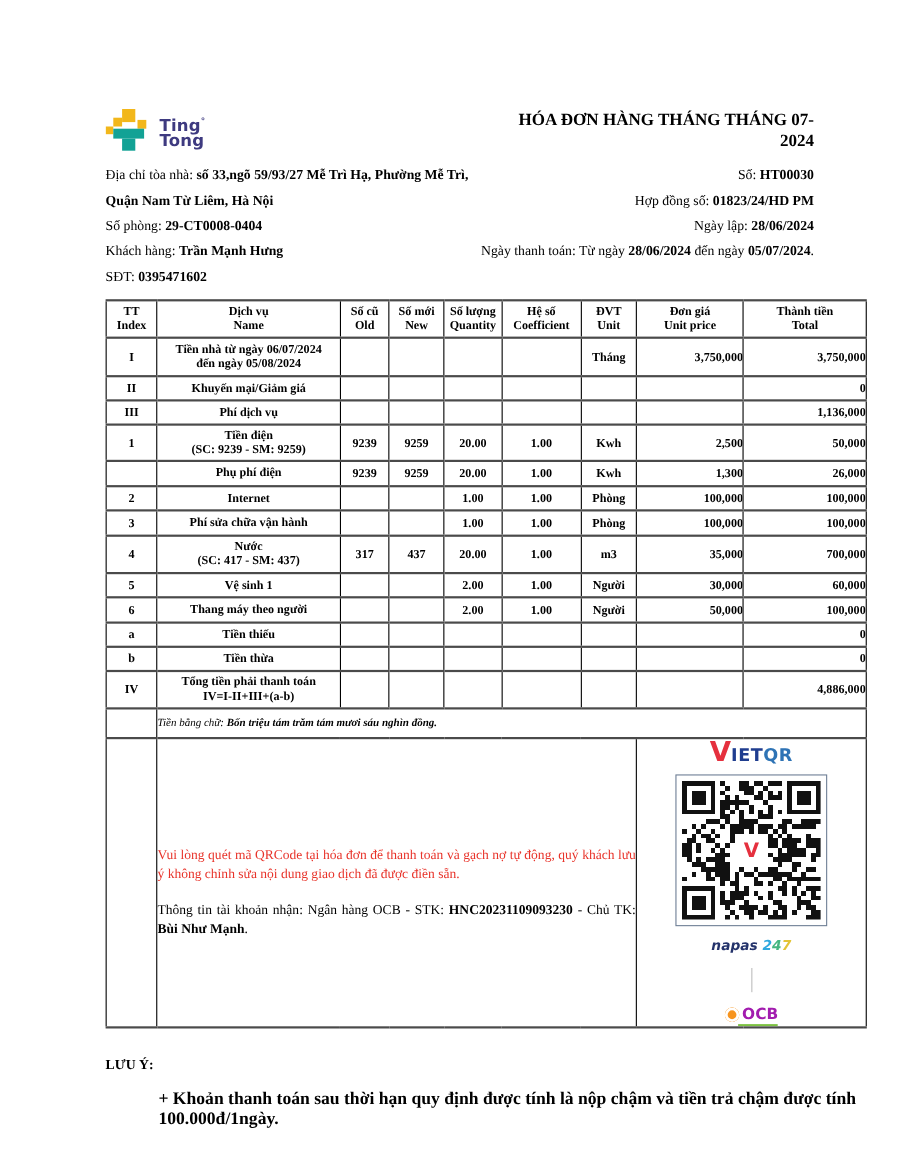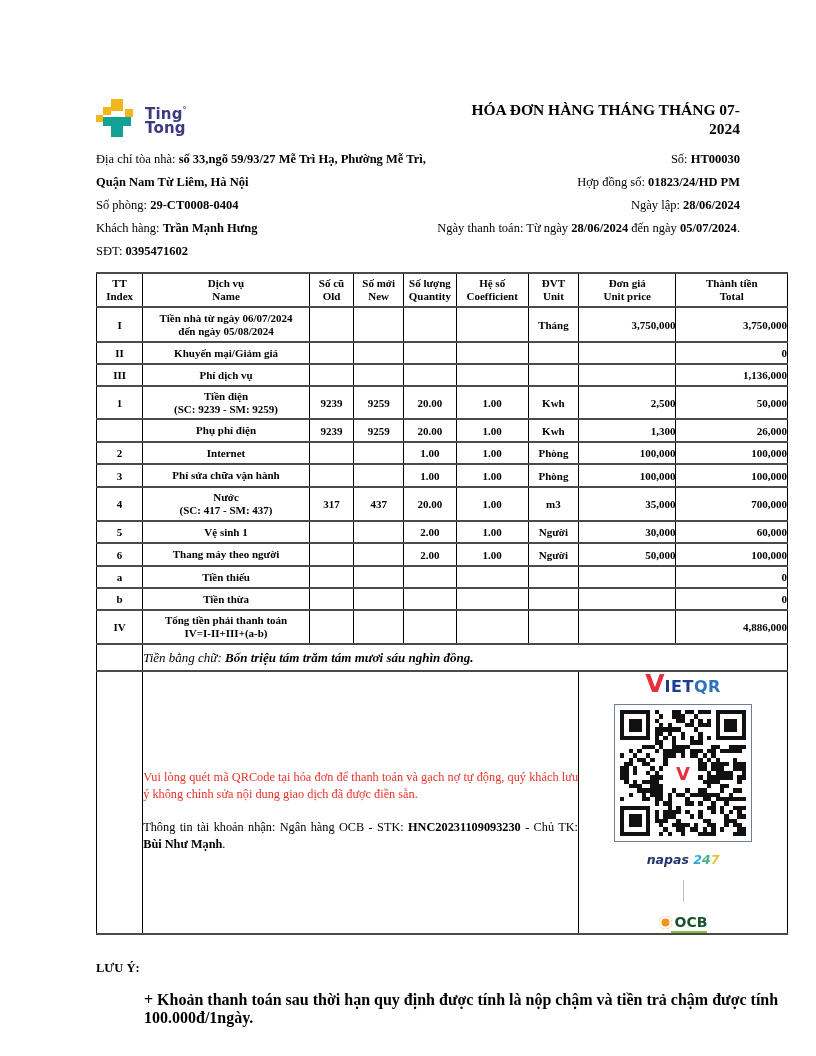--- a/index.html
+++ b/index.html
@@ -22,21 +22,21 @@
   .bd{font-weight:bold;}
   
   table.invoice{border-collapse:collapse;table-layout:fixed;width:692px;margin-top:9px;
                 font-size:11px;font-weight:bold;}
   .invoice th,.invoice td{border:1px solid #000;border-top:2px solid #4a4a4a;
                 border-bottom:2px solid #4a4a4a;padding:0;overflow:hidden;vertical-align:middle;}
   .invoice th{font-size:11px;line-height:13px;text-align:center;}
   .c-center{text-align:center;}
   .c-name{text-align:center;padding:2px 4px 2px 6px;line-height:13px;}
   .c-money{text-align:right;padding-right:5px;}
-  .words-cell{font-weight:normal;font-style:italic;font-size:13px;padding-left:8px;}
+  .words-cell{font-weight:normal;font-style:italic;font-size:10px;padding-left:8px;}
   .words-cell .bd{font-weight:bold;}
   .qr-text{font-weight:normal;font-size:12.3px;line-height:17px;text-align:justify;
            vertical-align:middle;padding:0 12px;}
   .qr-text p{margin:16px 0 13px 0;}
   .qr-text p:last-child{margin-bottom:0;}
   .red-text{color:#E8332A;}
   .qr-cell{font-weight:normal;vertical-align:top;text-align:center;padding-top:5px;}
   .vietqr{font-family:"DejaVu Sans",sans-serif;font-weight:bold;line-height:24px;}
   .vietqr .v{font-size:25px;}
   .vietqr .iet,.vietqr .qr{font-size:16px;letter-spacing:.5px;}
@@ -657,21 +657,21 @@
               <div class="qr-center">
                 <span style="color: rgb(229, 48, 62);">V</span>
               </div>
             </div>
             <div class="logos-row">
               <span class="napas" style="color: rgb(36, 51, 107);"><span>napas </span><span style="color: rgb(47, 168, 223);">2</span><span style="color: rgb(69, 182, 128);">4</span><span style="color: rgb(227, 196, 55);">7</span></span>
               <div class="vdiv"></div>
               <div class="ocb">
                 <div class="ocb-top">
                   <span class="ocb-icon" style="background: rgb(247, 148, 30); box-shadow: rgb(255, 255, 255) 0px 0px 0px 2.5px inset, rgb(247, 148, 30) 0px 0px 0px 5px inset;"></span>
-                  <span style="color: #14532d;">OCB</span>
+                  <span style="color: #a21caf;">OCB</span>
                 </div>
                 <div class="ocb-bar" style="background: rgb(125, 194, 66);"></div>
               </div>
             </div>
           </td>
         </tr>
       </tbody>
     </table>
 
   <div class="notes">

